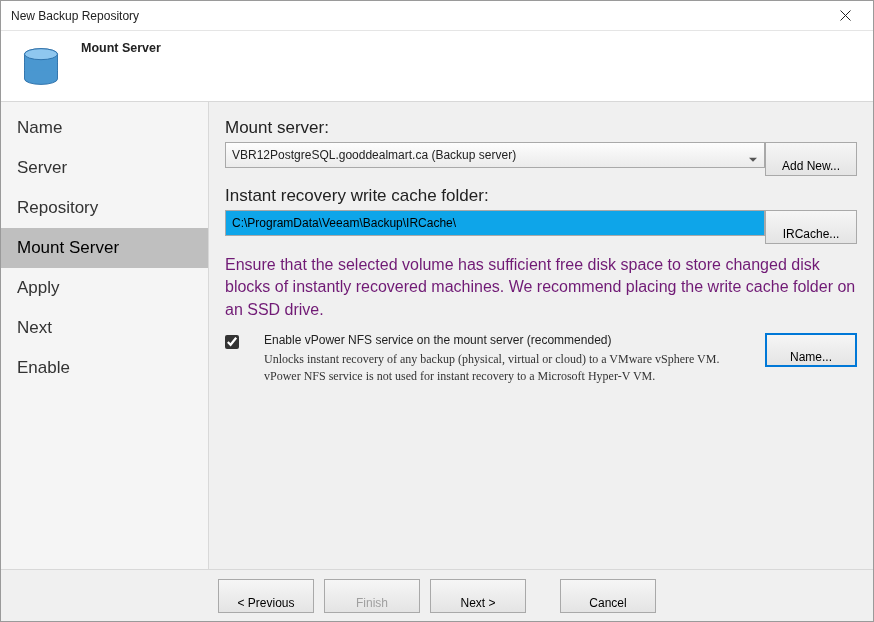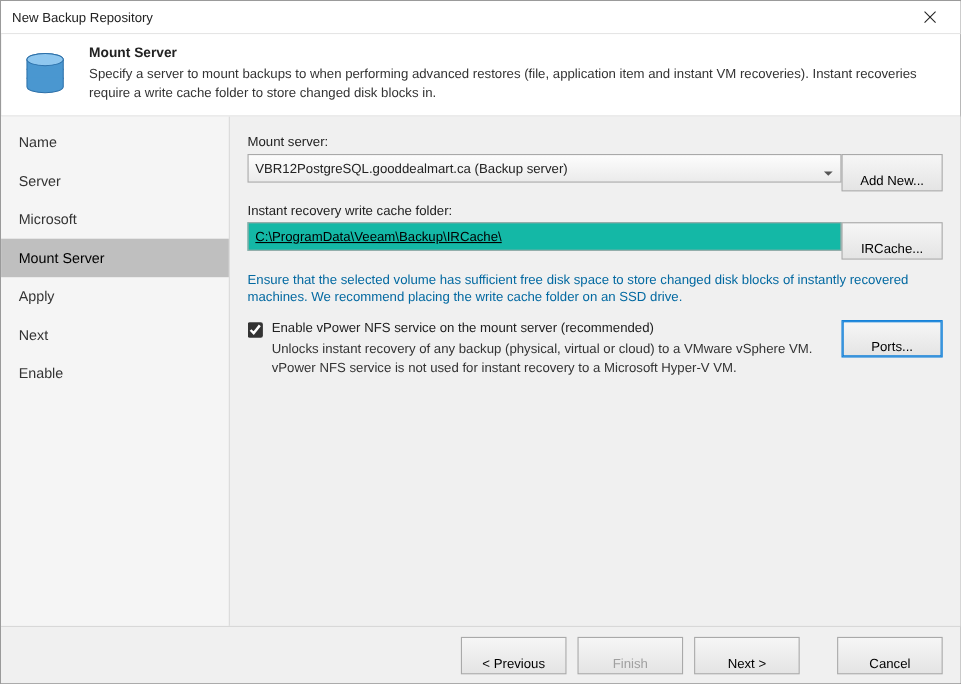--- a/index.html
+++ b/index.html
@@ -68,37 +68,37 @@
     background: #f0f0f0;
   }
   .sidebar {
     width: 208px;
     background: #f5f5f5;
     border-right: 1px solid #d8d8d8;
     padding-top: 6px;
   }
   .sidebar .step {
     padding: 10px 16px;
-    font-size: 13px;
+    font-size: 17px;
     color: #333;
     cursor: pointer;
   }
   .sidebar .step.active {
     background: #bfbfbf;
     color: #000;
   }
 
   .main {
     flex: 1;
     padding: 14px 16px 10px 16px;
     background: #f0f0f0;
     overflow: auto;
   }
   .field-label {
-    font-size: 12px;
+    font-size: 17px;
     margin: 2px 0 4px 0;
   }
   .row {
     display: flex;
     gap: 0;
     align-items: stretch;
     margin-bottom: 10px;
   }
   .combo {
     flex: 1;
@@ -123,80 +123,80 @@
     transform: translateY(-30%);
     border-left: 4px solid transparent;
     border-right: 4px solid transparent;
     border-top: 4px solid #555;
     pointer-events: none;
   }
   .textbox {
     flex: 1;
     height: 26px;
     border: 1px solid #a9a9a9;
-    background: #14b8a6;
+    background: #0ea5e9;
     font: inherit;
     padding: 0 6px;
-    text-decoration: underline;
   }
   .btn {
     min-width: 92px;
     height: 26px;
     border: 1px solid #a9a9a9;
     background: linear-gradient(#f6f6f6,#e4e4e4);
     font: inherit;
     padding: 16px 12px;
     cursor: pointer;
   }
   .btn.highlight {
     border: 1px solid #0078d7;
     outline: 1px solid #0078d7;
     outline-offset: -2px;
   }
   .btn:disabled {
     color: #a0a0a0;
     cursor: default;
   }
   .hint {
-    font-size: 12px;
-    color: #0369a1;
+    font-size: 16px;
+    color: #701a75;
     line-height: 1.4;
     margin: 2px 0 12px 0;
   }
   .checkbox-row {
     display: flex;
     align-items: flex-start;
-    gap: 8px;
+    gap: 25px;
     margin-top: 4px;
   }
   .checkbox-row input[type=checkbox] {
     width: 14px; height: 14px;
     margin: 2px 0 0 0;
     accent-color: #333;
   }
   .checkbox-row .cb-body { flex: 1; }
   .checkbox-row .cb-label { font-size: 12px; }
   .checkbox-row .cb-desc {
     font-size: 12px;
     color: #333;
     line-height: 1.4;
     margin-top: 4px;
+    font-family: Liberation Serif, serif;
   }
   .ports-wrap {
     margin-left: auto;
     padding-left: 12px;
   }
 
   .footer {
     height: 52px;
     border-top: 1px solid #d8d8d8;
     background: #f0f0f0;
     display: flex;
     align-items: center;
-    justify-content: flex-end;
+    justify-content: center;
     gap: 10px;
     padding: 0 16px;
   }
   .footer .btn { min-width: 96px; height: 26px; }
   .footer .gap { width: 14px; }
 </style>
 </head>
 <body>
 
 <div class="window">
@@ -222,30 +222,29 @@
         </defs>
         <ellipse cx="24" cy="10" rx="18" ry="6" fill="url(#g1)" stroke="#2b6fa8" stroke-width="1"></ellipse>
         <path d="M6 10 v9 a18 6 0 0 0 36 0 v-9" fill="#4a97d0" stroke="#2b6fa8" stroke-width="1"></path>
         <path d="M6 19 v9 a18 6 0 0 0 36 0 v-9" fill="#4a97d0" stroke="#2b6fa8" stroke-width="1"></path>
         <path d="M6 28 v9 a18 6 0 0 0 36 0 v-9" fill="#4a97d0" stroke="#2b6fa8" stroke-width="1"></path>
         <ellipse cx="24" cy="10" rx="18" ry="6" fill="#8fc7ef" stroke="#2b6fa8" stroke-width="1"></ellipse>
       </svg>
     </div>
     <div class="text-wrap">
       <h1>Mount Server</h1>
-      <p>Specify a server to mount backups to when performing advanced restores (file, application item and instant VM recoveries). Instant recoveries require a write cache folder to store changed disk blocks in.</p>
     </div>
   </div>
 
   <div class="body">
 
     <div class="sidebar">
       <div class="step">Name</div>
       <div class="step">Server</div>
-      <div class="step">Microsoft</div>
+      <div class="step">Repository</div>
       <div class="step active">Mount Server</div>
       <div class="step">Apply</div>
       <div class="step">Next</div>
       <div class="step">Enable</div>
     </div>
 
     <div class="main">
 
       <div class="field-label">Mount server:</div>
       <div class="row">
@@ -262,21 +261,21 @@
       </div>
       <div class="hint">Ensure that the selected volume has sufficient free disk space to store changed disk blocks of instantly recovered machines. We recommend placing the write cache folder on an SSD drive.</div>
 
       <div class="checkbox-row">
         <input type="checkbox" checked="" style="">
         <div class="cb-body">
           <div class="cb-label">Enable vPower NFS service on the mount server (recommended)</div>
           <div class="cb-desc">Unlocks instant recovery of any backup (physical, virtual or cloud) to a VMware vSphere VM. vPower NFS service is not used for instant recovery to a Microsoft Hyper-V VM.</div>
         </div>
         <div class="ports-wrap">
-          <button class="btn highlight">Ports...</button>
+          <button class="btn highlight">Name...</button>
         </div>
       </div>
 
     </div>
   </div>
 
   <div class="footer">
     <button class="btn">&lt; Previous</button>
     <button class="btn" id="finish-btn" disabled="">Finish</button>
     <button class="btn">Next &gt;</button>

